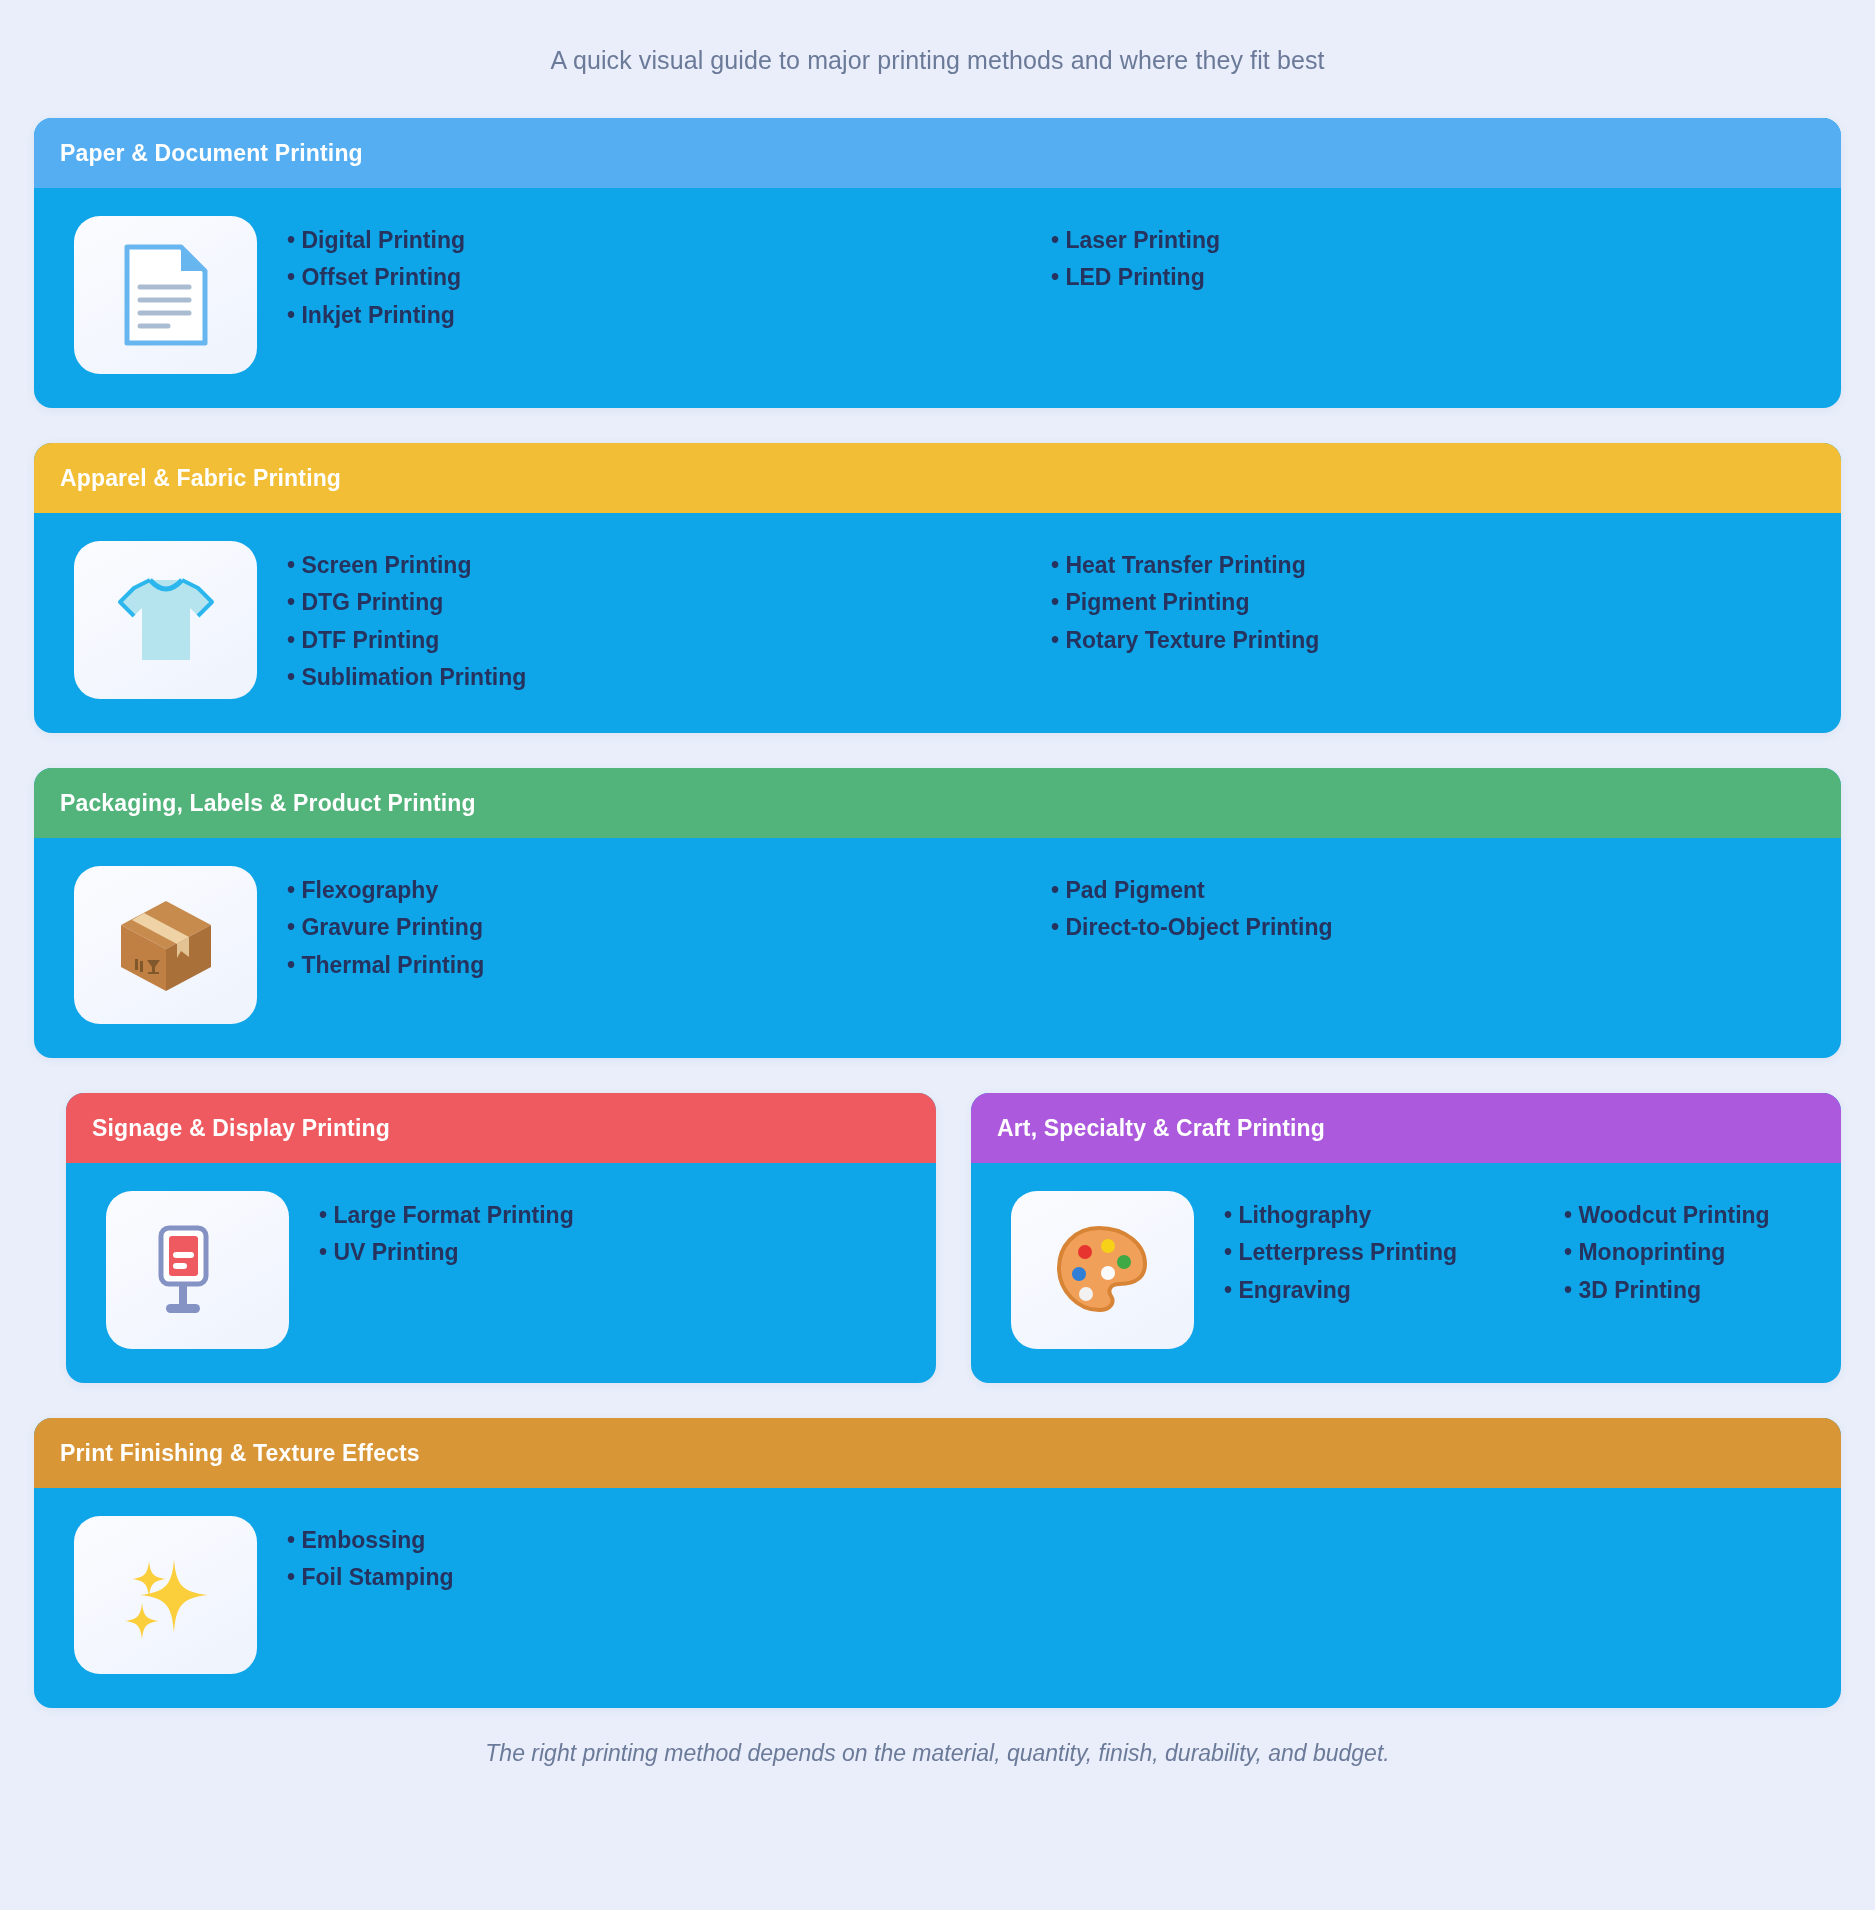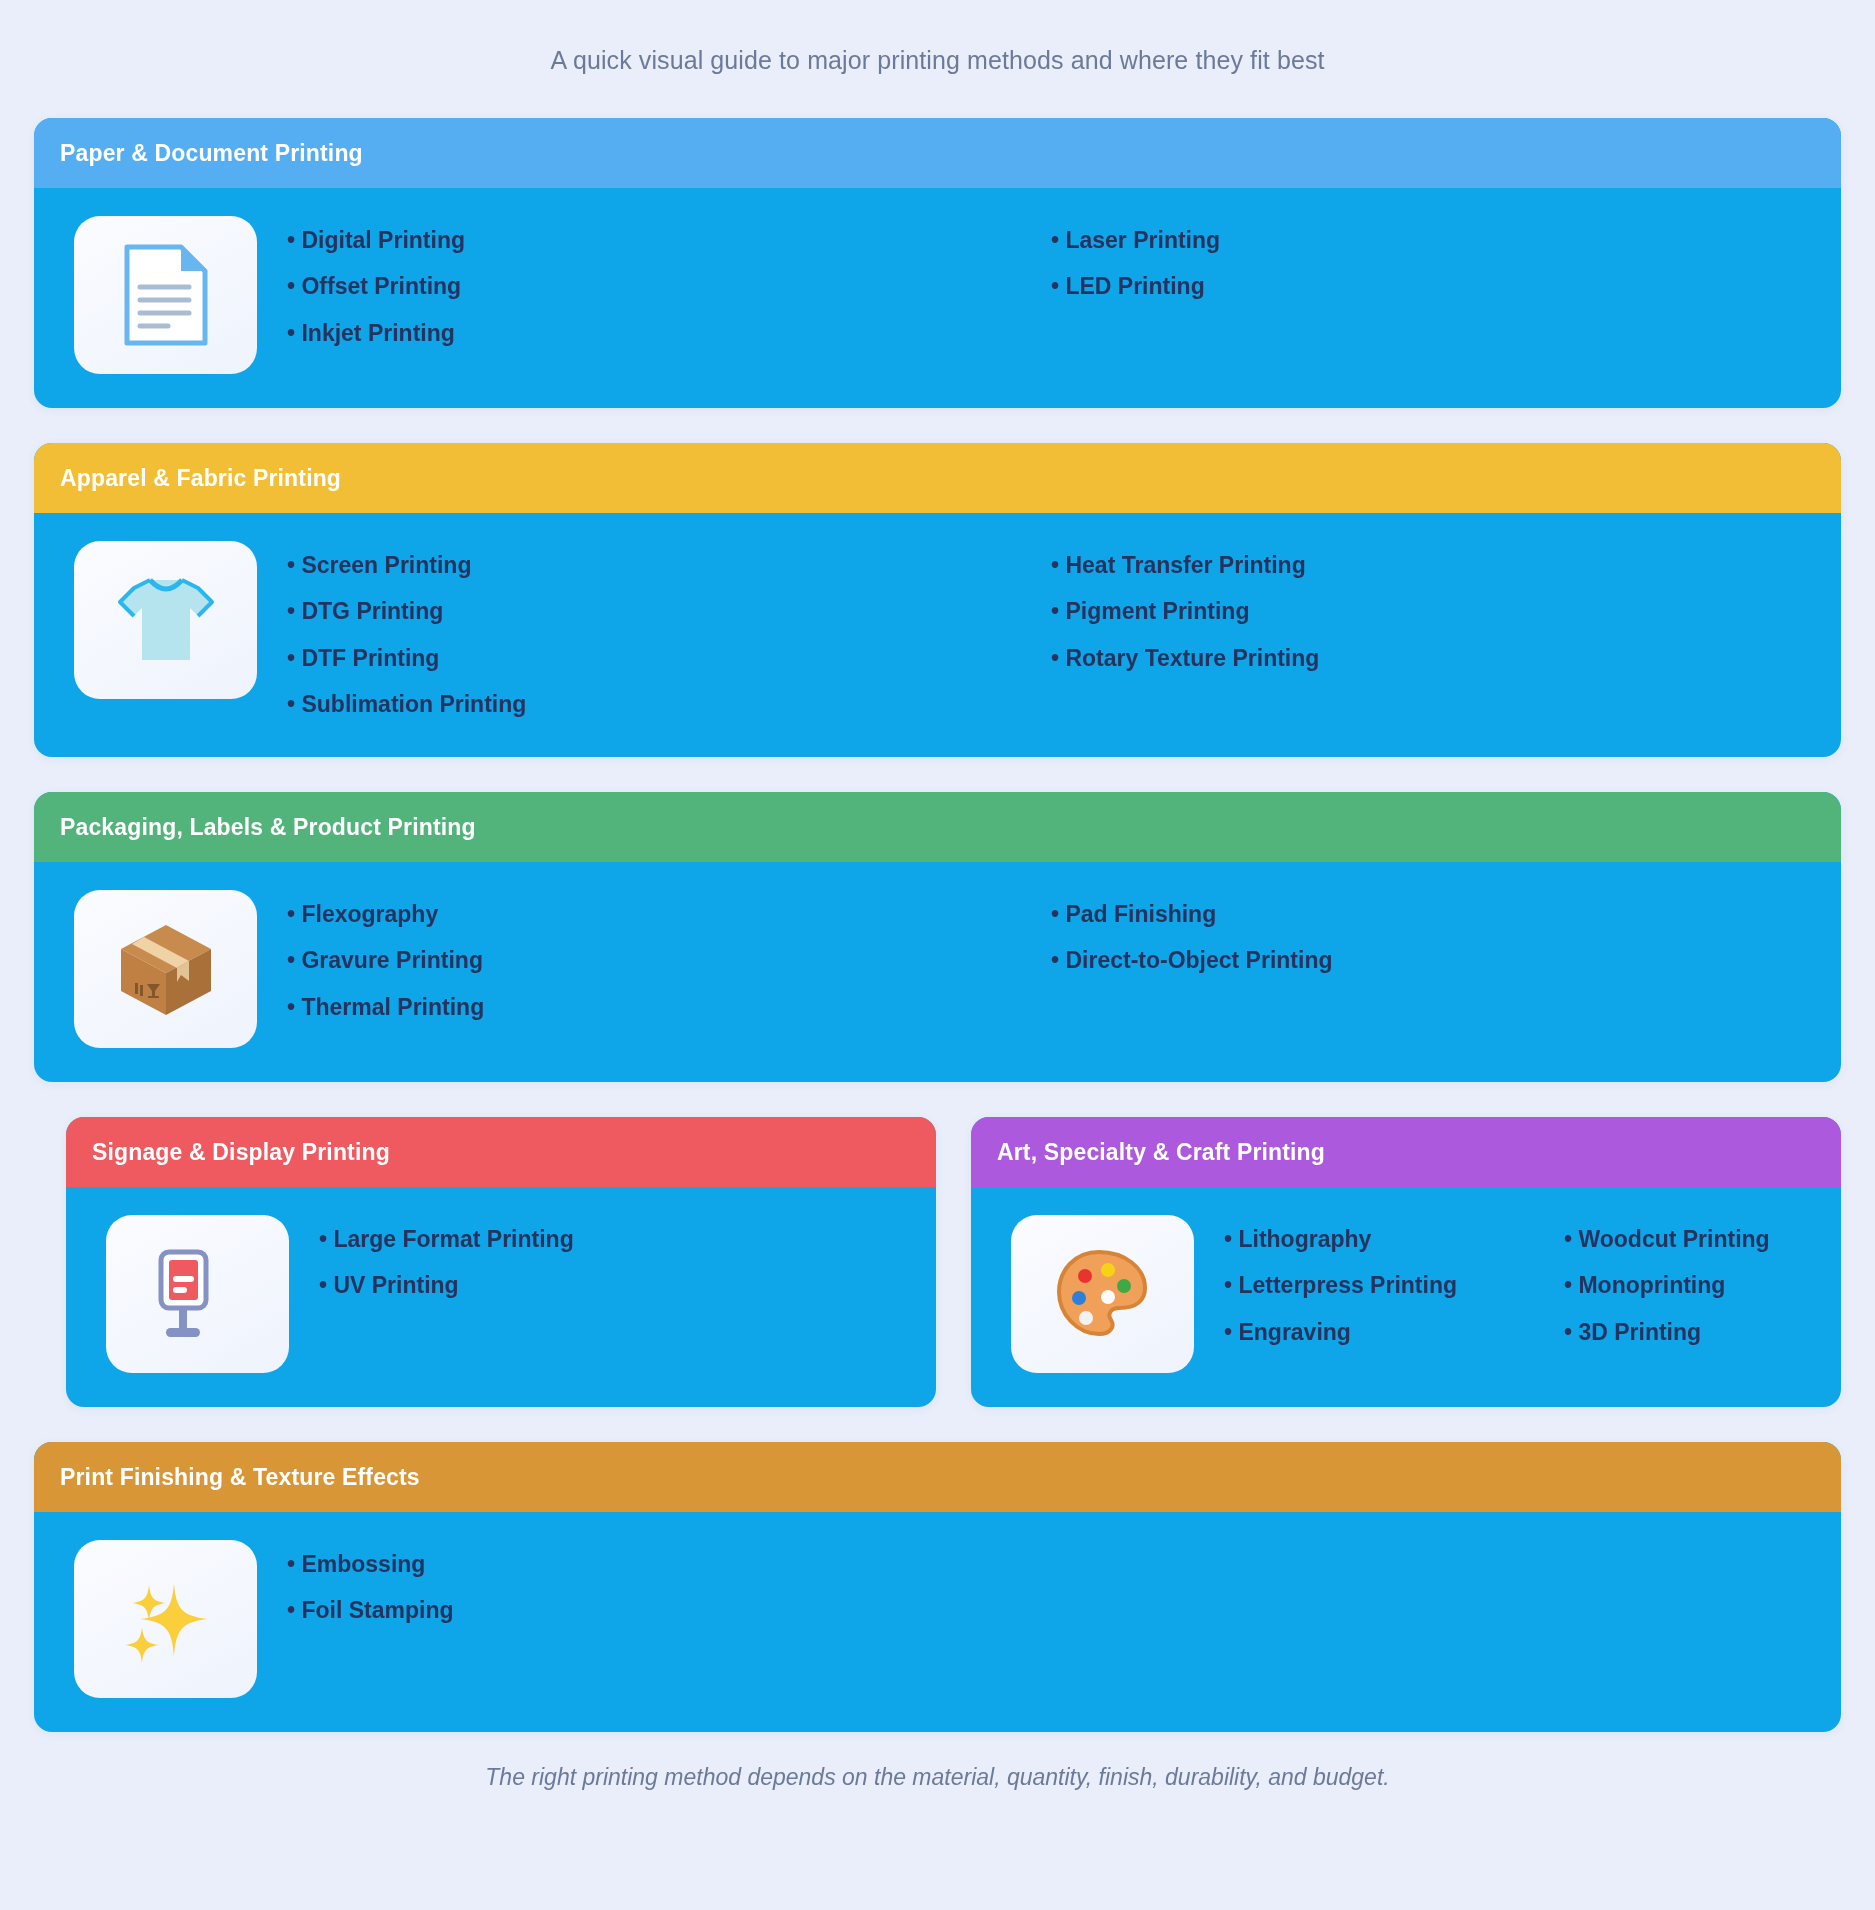--- a/index.html
+++ b/index.html
@@ -74,21 +74,21 @@
 
   .icon-tile svg { display: block; }
 
   .lists {
     display: flex;
     flex: 1;
     padding-top: 6px;
     gap: 0;
   }
 
-  .list-col { display: flex; flex-direction: column; gap: 9px; }
+  .list-col { display: flex; flex-direction: column; }
   .list-col.wide { width: 50%; }
   .list-col.narrow { width: 340px; }
 
   .list-item {
     color: #25335e;
     font-size: 23px;
     font-weight: bold;
     line-height: 1.62;
     white-space: nowrap;
   }
@@ -184,21 +184,21 @@
             </g>
           </svg>
         </div>
         <div class="lists">
           <div class="list-col wide">
             <div class="list-item">• Flexography</div>
             <div class="list-item">• Gravure Printing</div>
             <div class="list-item">• Thermal Printing</div>
           </div>
           <div class="list-col wide">
-            <div class="list-item">• Pad Finishing</div>
+            <div class="list-item">• Pad Pigment</div>
             <div class="list-item">• Direct-to-Object Printing</div>
           </div>
         </div>
       </div>
     </div>
 
     <div class="row">
 
       <div class="card">
         <div class="card-header" style="background:#ef5a60">Signage &amp; Display Printing</div>

